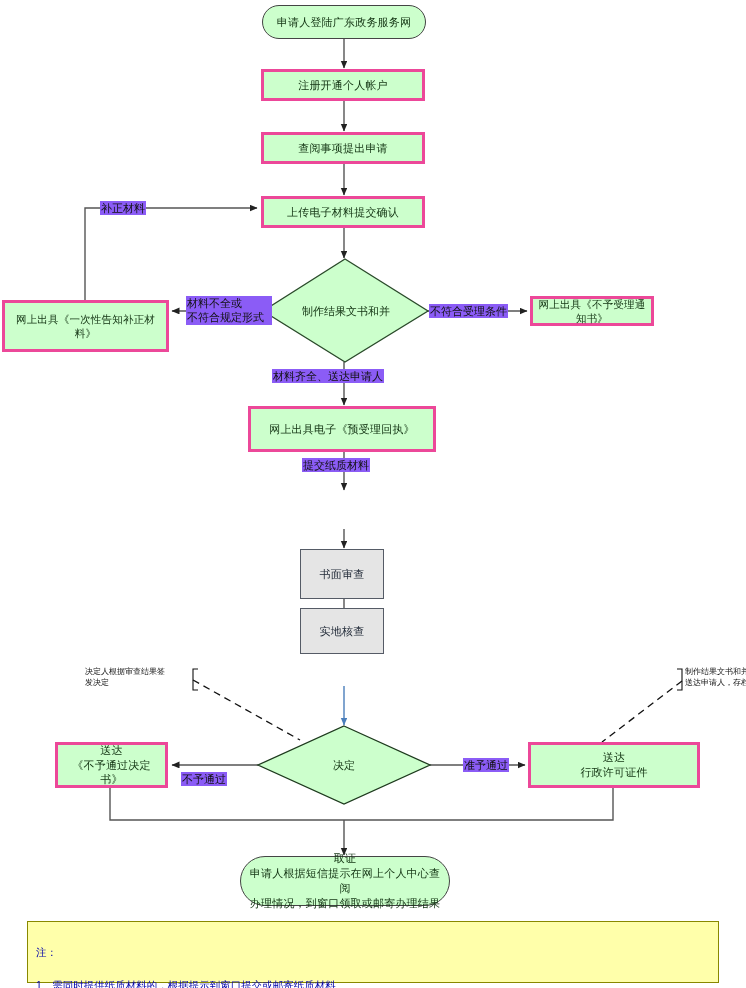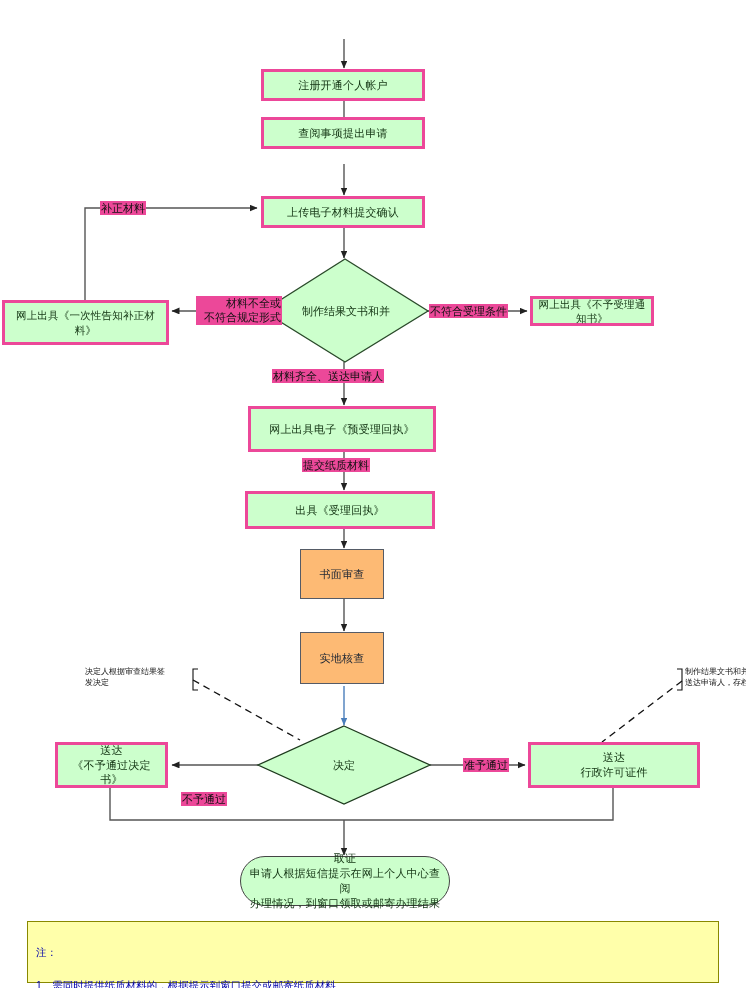--- a/index.html
+++ b/index.html
@@ -35,21 +35,21 @@
     color: #123312;
     font-size: 11px;
     line-height: 1.35;
     letter-spacing: 0.2px;
   }
   .box-green {
     background: #ccffcc;
     border: 3px solid #ec4899;
   }
   .box-blue {
-    background: #fdba74;
+    background: #e5e5e5;
     border: 1px solid #555b66;
     color: #1c2533;
   }
   .stadium {
     background: #ccffcc;
     border: 1px solid #444444;
     border-radius: 999px;
   }
   .node-text {
     display: block;
@@ -69,23 +69,23 @@
     align-items: center;
     justify-content: center;
     font-size: 11px;
     color: #123312;
     text-align: center;
   }
   .edge-label {
     position: absolute;
     font-size: 11px;
     color: #111111;
-    background: #ec4899;
-    white-space: pre-line;
-    text-align: right;
+    background: #8b5cf6;
+    white-space: pre-line;
+    text-align: left;
     line-height: 1.3;
     padding: 0 1px;
   }
   .annot {
     position: absolute;
     font-size: 8px;
     color: #111111;
     line-height: 1.35;
     white-space: pre-line;
     text-align: left;
@@ -165,58 +165,58 @@
     <g stroke="#111111" stroke-width="1.1" fill="none">
       <path d="M198,669 L193,669 L193,690 L198,690"></path>
       <path d="M677,669 L682,669 L682,690 L677,690"></path>
     </g>
 
     <polygon points="345,259 428,311 345,362 263,311" fill="#ccffcc" stroke="#2a4a2a" stroke-width="1.3"></polygon>
 
     <polygon points="344,726 430,765 344,804 258,765" fill="#ccffcc" stroke="#1d3a1d" stroke-width="1.3"></polygon>
   </svg>
 
+  <div class="node stadium" style="left:262px; top:5px; width:164px; height:34px;">
+    <span class="node-text">申请人登陆广东政务服务网</span>
+  </div>
 
   <div class="node box-green" style="left:261px; top:69px; width:164px; height:32px;">
     <span class="node-text">注册开通个人帐户</span>
   </div>
 
-  <div class="node box-green" style="left:261px; top:117px; width:164px; height:32px;">
+  <div class="node box-green" style="left:261px; top:132px; width:164px; height:32px;">
     <span class="node-text">查阅事项提出申请</span>
   </div>
 
   <div class="node box-green" style="left:261px; top:196px; width:164px; height:32px;">
     <span class="node-text">上传电子材料提交确认</span>
   </div>
 
   <div class="diamond-wrap" style="left:263px; top:259px; width:166px; height:104px;">
     <div class="diamond-label">制作结果文书和并</div>
   </div>
 
-  <div class="node box-green" style="left:2px; top:300px; width:167px; height:45px; font-size:10.5px;">
+  <div class="node box-green" style="left:2px; top:300px; width:167px; height:52px; font-size:10.5px;">
     <span class="node-text">网上出具《一次性告知补正材料》</span>
   </div>
 
   <div class="node box-green" style="left:530px; top:296px; width:124px; height:30px; font-size:10.5px;">
     <span class="node-text">网上出具《不予受理通知书》</span>
   </div>
 
   <div class="node box-green" style="left:248px; top:406px; width:188px; height:46px;">
     <span class="node-text">网上出具电子《预受理回执》</span>
   </div>
 
-  <div class="node box-green" style="left:245px; top:491px; width:190px; height:38px;">
-    <span class="node-text">出具《受理回执》</span>
-  </div>
 
   <div class="node box-blue" style="left:300px; top:549px; width:84px; height:50px;">
     <span class="node-text">书面审查</span>
   </div>
 
-  <div class="node box-blue" style="left:300px; top:632px; width:84px; height:52px;">
+  <div class="node box-blue" style="left:300px; top:608px; width:84px; height:46px;">
     <span class="node-text">实地核查</span>
   </div>
 
   <div class="diamond-wrap" style="left:258px; top:726px; width:172px; height:78px;">
     <div class="diamond-label">决定</div>
   </div>
 
   <div class="node box-green" style="left:55px; top:742px; width:113px; height:46px;">
     <span class="node-text">送达
 《不予通过决定书》</span>
@@ -228,30 +228,30 @@
   </div>
 
   <div class="node stadium" style="left:240px; top:856px; width:210px; height:50px; border-radius:26px;">
     <span class="node-text">取证
 申请人根据短信提示在网上个人中心查阅
 办理情况，到窗口领取或邮寄办理结果</span>
   </div>
 
   <div class="edge-label" style="left:100px; top:201px;">补正材料</div>
 
-  <div class="edge-label" style="left:196px; top:296px; width:84px;">材料不全或
+  <div class="edge-label" style="left:186px; top:296px; width:84px;">材料不全或
 不符合规定形式</div>
 
   <div class="edge-label" style="left:429px; top:304px;">不符合受理条件</div>
 
   <div class="edge-label" style="left:272px; top:369px;">材料齐全、送达申请人</div>
 
   <div class="edge-label" style="left:302px; top:458px;">提交纸质材料</div>
 
-  <div class="edge-label" style="left:181px; top:792px;">不予通过</div>
+  <div class="edge-label" style="left:181px; top:772px;">不予通过</div>
 
   <div class="edge-label" style="left:463px; top:758px;">准予通过</div>
 
   <div class="annot" style="left:85px; top:667px; width:108px;">决定人根据审查结果签
 发决定</div>
 
   <div class="annot" style="left:685px; top:667px; width:100px;">制作结果文书和并
 送达申请人，存档</div>
 
   <div class="note-box" style="left:27px; top:921px; width:692px; height:62px;">

